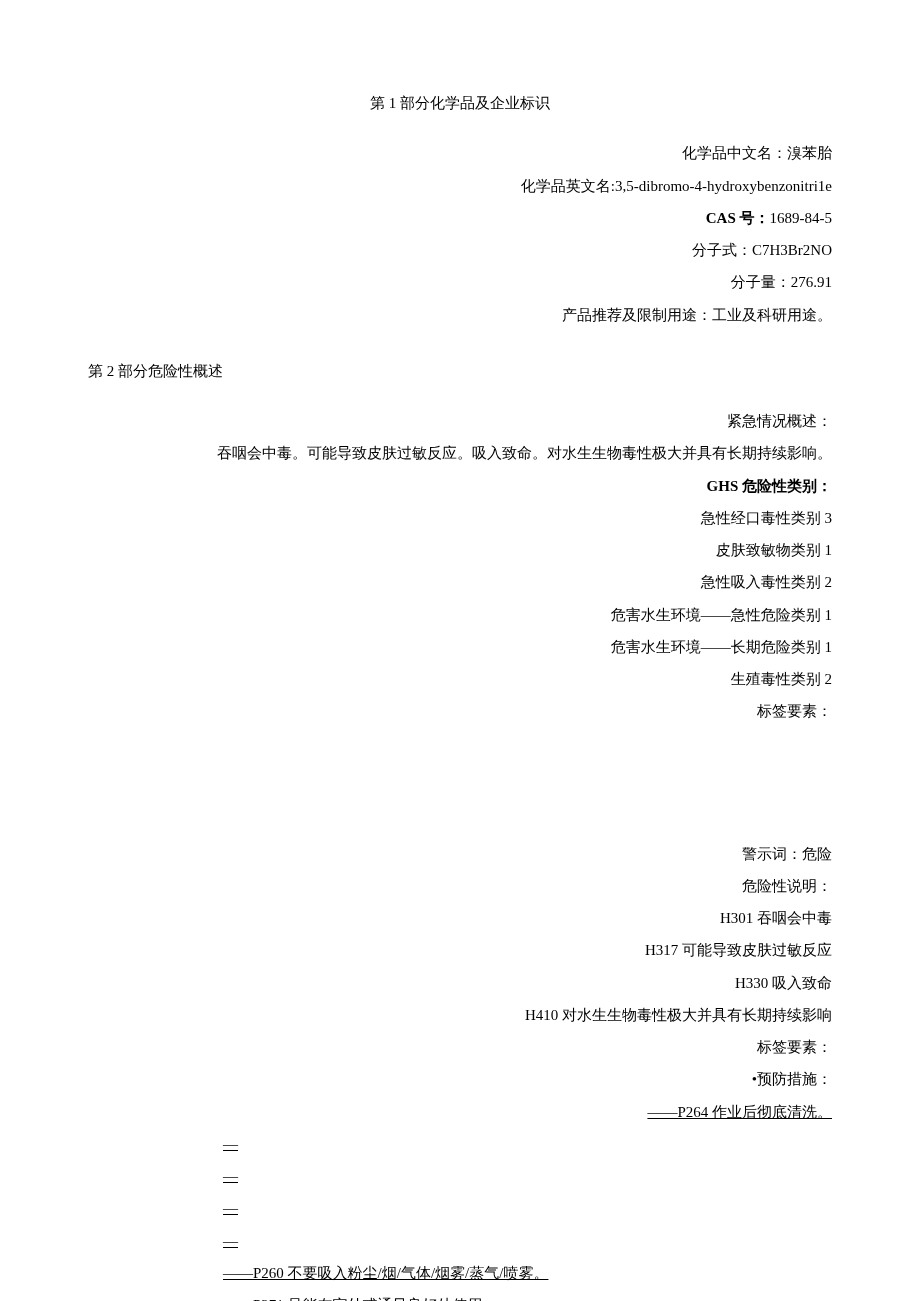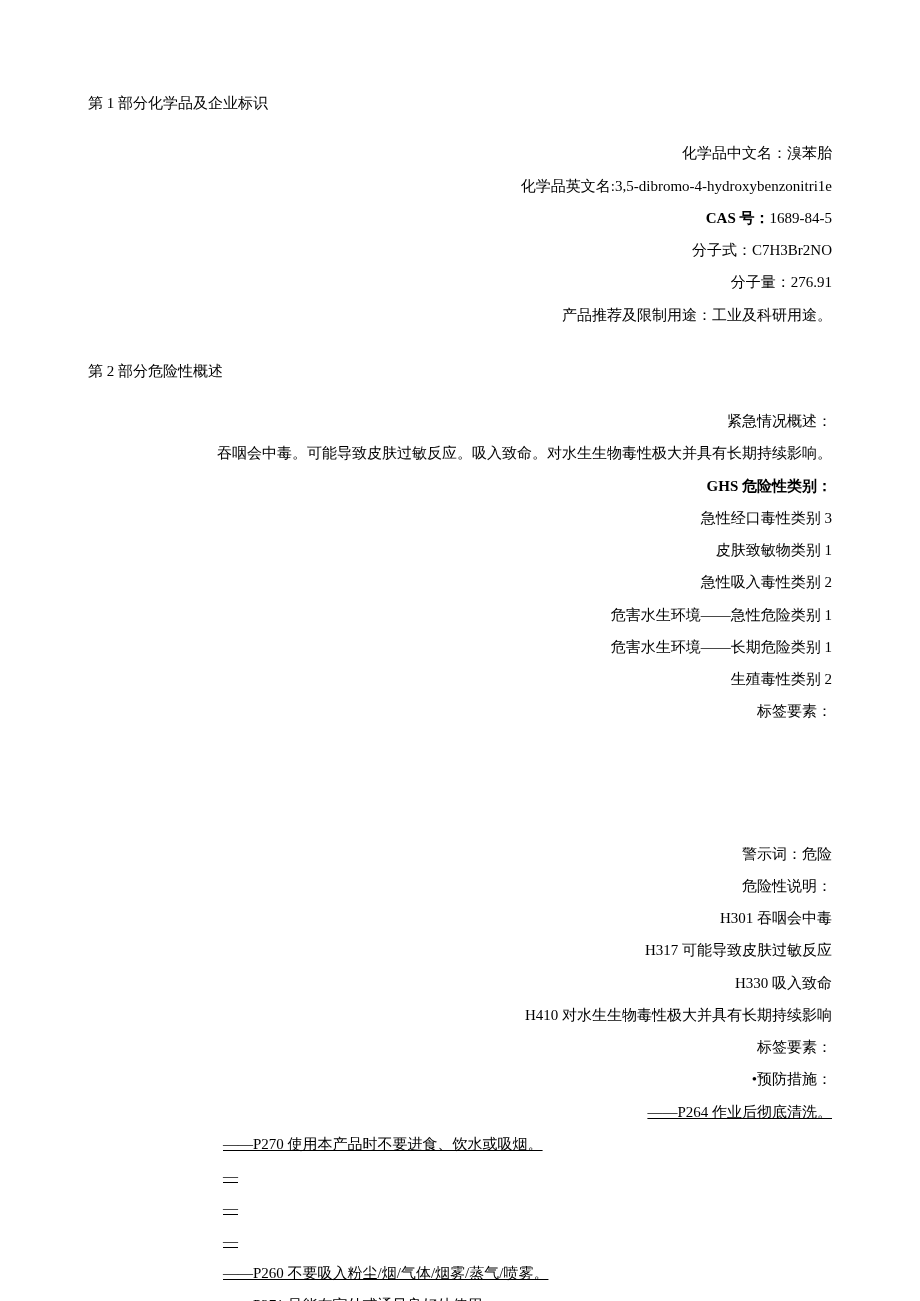--- a/index.html
+++ b/index.html
@@ -7,20 +7,21 @@
     font-size: 15px;
     line-height: 1.75;
     color: #000;
     background: #fff;
     width: 920px;
     margin: 0;
     padding: 80px 88px 40px 88px;
     box-sizing: border-box;
   }
   .section-title {
+    text-align: center;
     margin: 10px 0 24px 0;
   }
   .section-title-2 {
     text-align: left;
     margin: 30px 0 24px 0;
   }
   .block {
     margin-bottom: 6px;
     text-align: right;
   }
@@ -99,21 +100,20 @@
 <div class="block">H410 对水生生物毒性极大并具有长期持续影响</div>
 
 <div class="block">标签要素：</div>
 
 <div class="block indent-1">•预防措施：</div>
 
 <div class="block indent-2">——P264 作业后彻底清洗。</div>
 
 <div class="block indent-2 bullet-dash">
   <span class="dash-col1">—</span>
-  <span>—P270 使用本产品时不要进食、饮水或吸烟。</span>
 </div>
 <div class="block indent-2 bullet-dash">
   <span class="dash-col1">—</span>
 </div>
 <div class="block indent-2 bullet-dash">
   <span class="dash-col1">—</span>
 </div>
 <div class="block indent-2 bullet-dash">
   <span class="dash-col1">—</span>
 </div>

